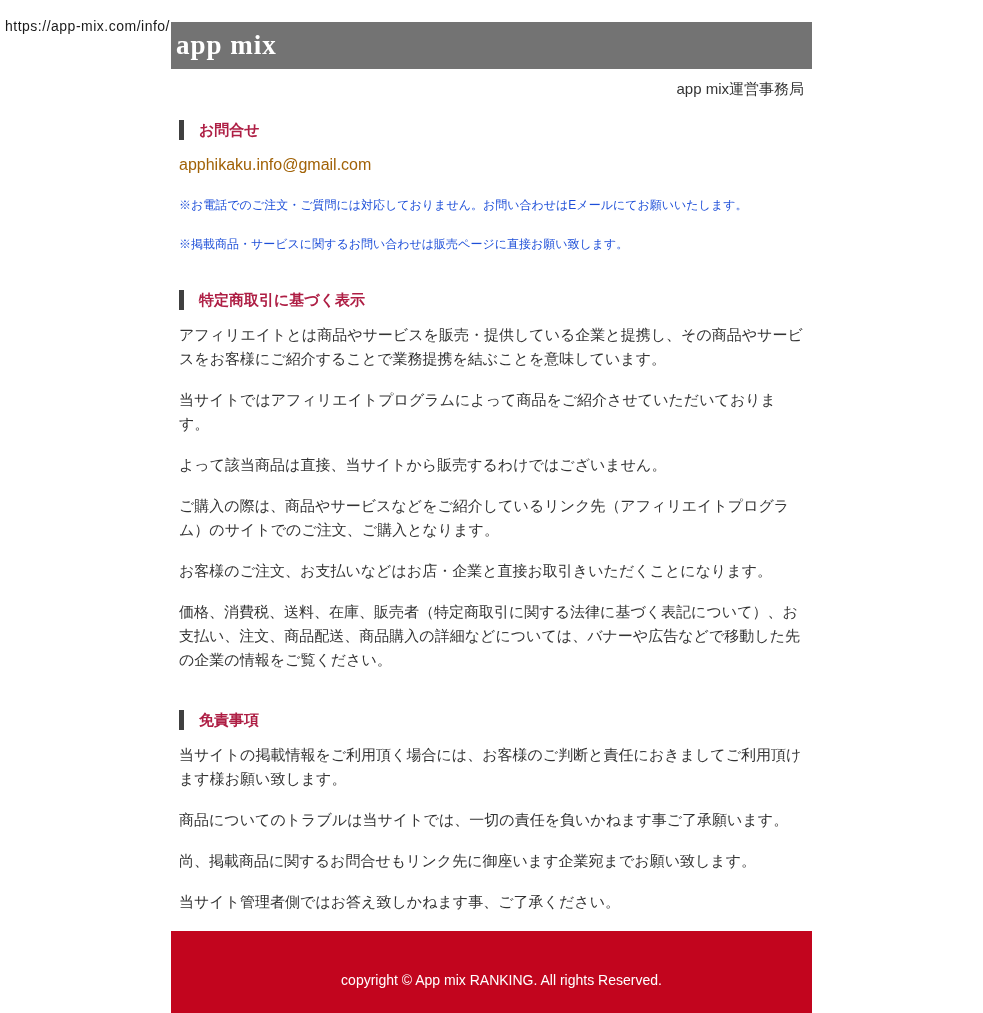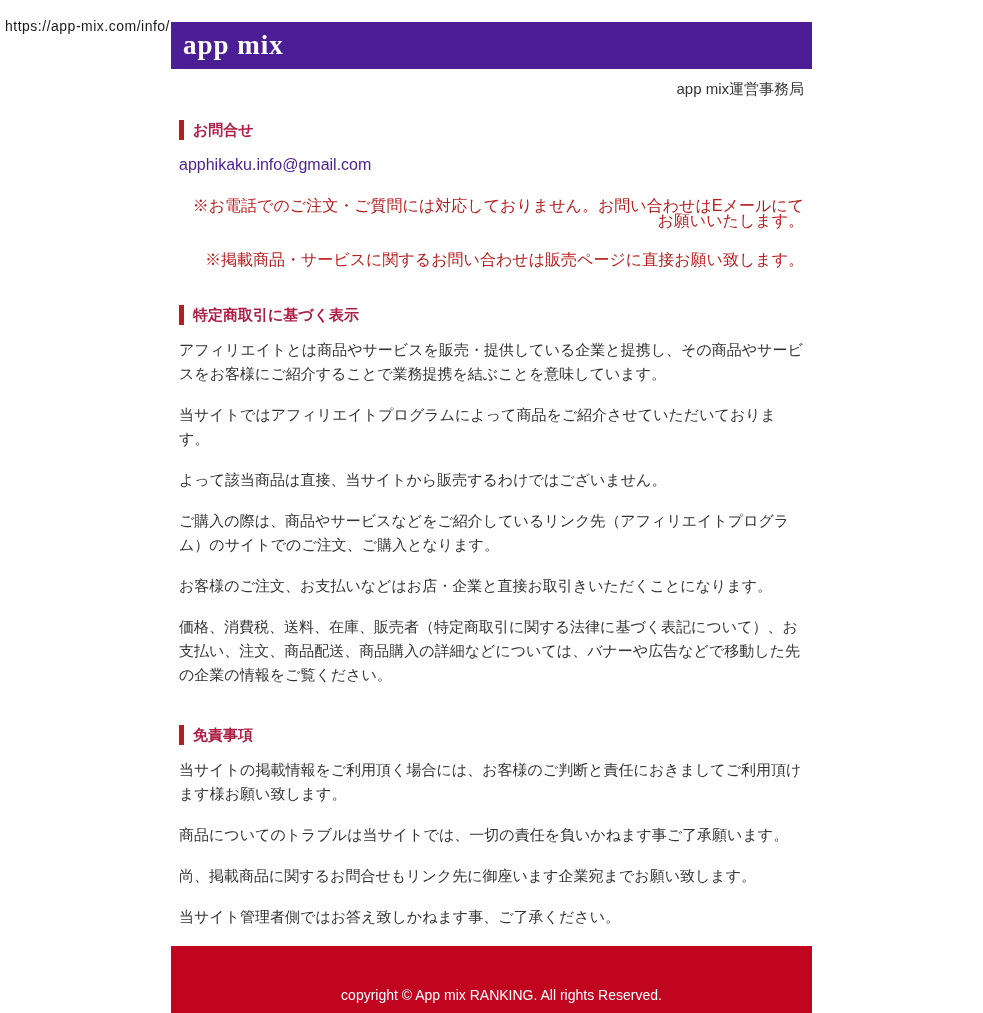--- a/index.html
+++ b/index.html
@@ -21,25 +21,25 @@
   .page {
     position: absolute;
     top: 22px;
     left: 171px;
     width: 641px;
     height: 991px;
     display: flex;
     flex-direction: column;
   }
   .site-header {
-    background: #4c1d95;
+    background: #737373;
     height: 47px;
     display: flex;
     align-items: center;
-    padding-left: 12px;
+    padding-left: 5px;
     flex: 0 0 auto;
   }
   .site-title {
     font-family: "Liberation Serif", serif;
     font-weight: bold;
     font-size: 27px;
     color: #ffffff;
     letter-spacing: 1px;
     cursor: pointer;
   }
@@ -50,40 +50,39 @@
   .operator {
     margin-top: 11px;
     font-size: 15px;
     line-height: 17px;
     text-align: right;
   }
   h2.sec-heading {
     font-size: 15px;
     font-weight: bold;
     color: #ae1e44;
-    border-left: 5px solid #b91c1c;
-    padding-left: 9px;
+    border-left: 5px solid #404040;
+    padding-left: 15px;
     line-height: 20px;
     margin: 38px 0 13px 0;
   }
   h2.sec-heading.first {
     margin-top: 23px;
   }
   .email {
     font-size: 16px;
     line-height: 18px;
     margin: 16px 0 24px 0;
-    color: #4c1d95;
+    color: #a16207;
   }
   .note {
-    font-size: 16px;
+    font-size: 12px;
     line-height: 15px;
     margin: 0 0 24px 0;
-    color: #b91c1c;
-    text-align: right;
+    color: #1d4ed8;
   }
   .body-p {
     font-size: 15px;
     line-height: 24px;
     margin: 0 0 17px 0;
     color: #333333;
   }
   .site-footer {
     margin-top: auto;
     background: #c2051e;

